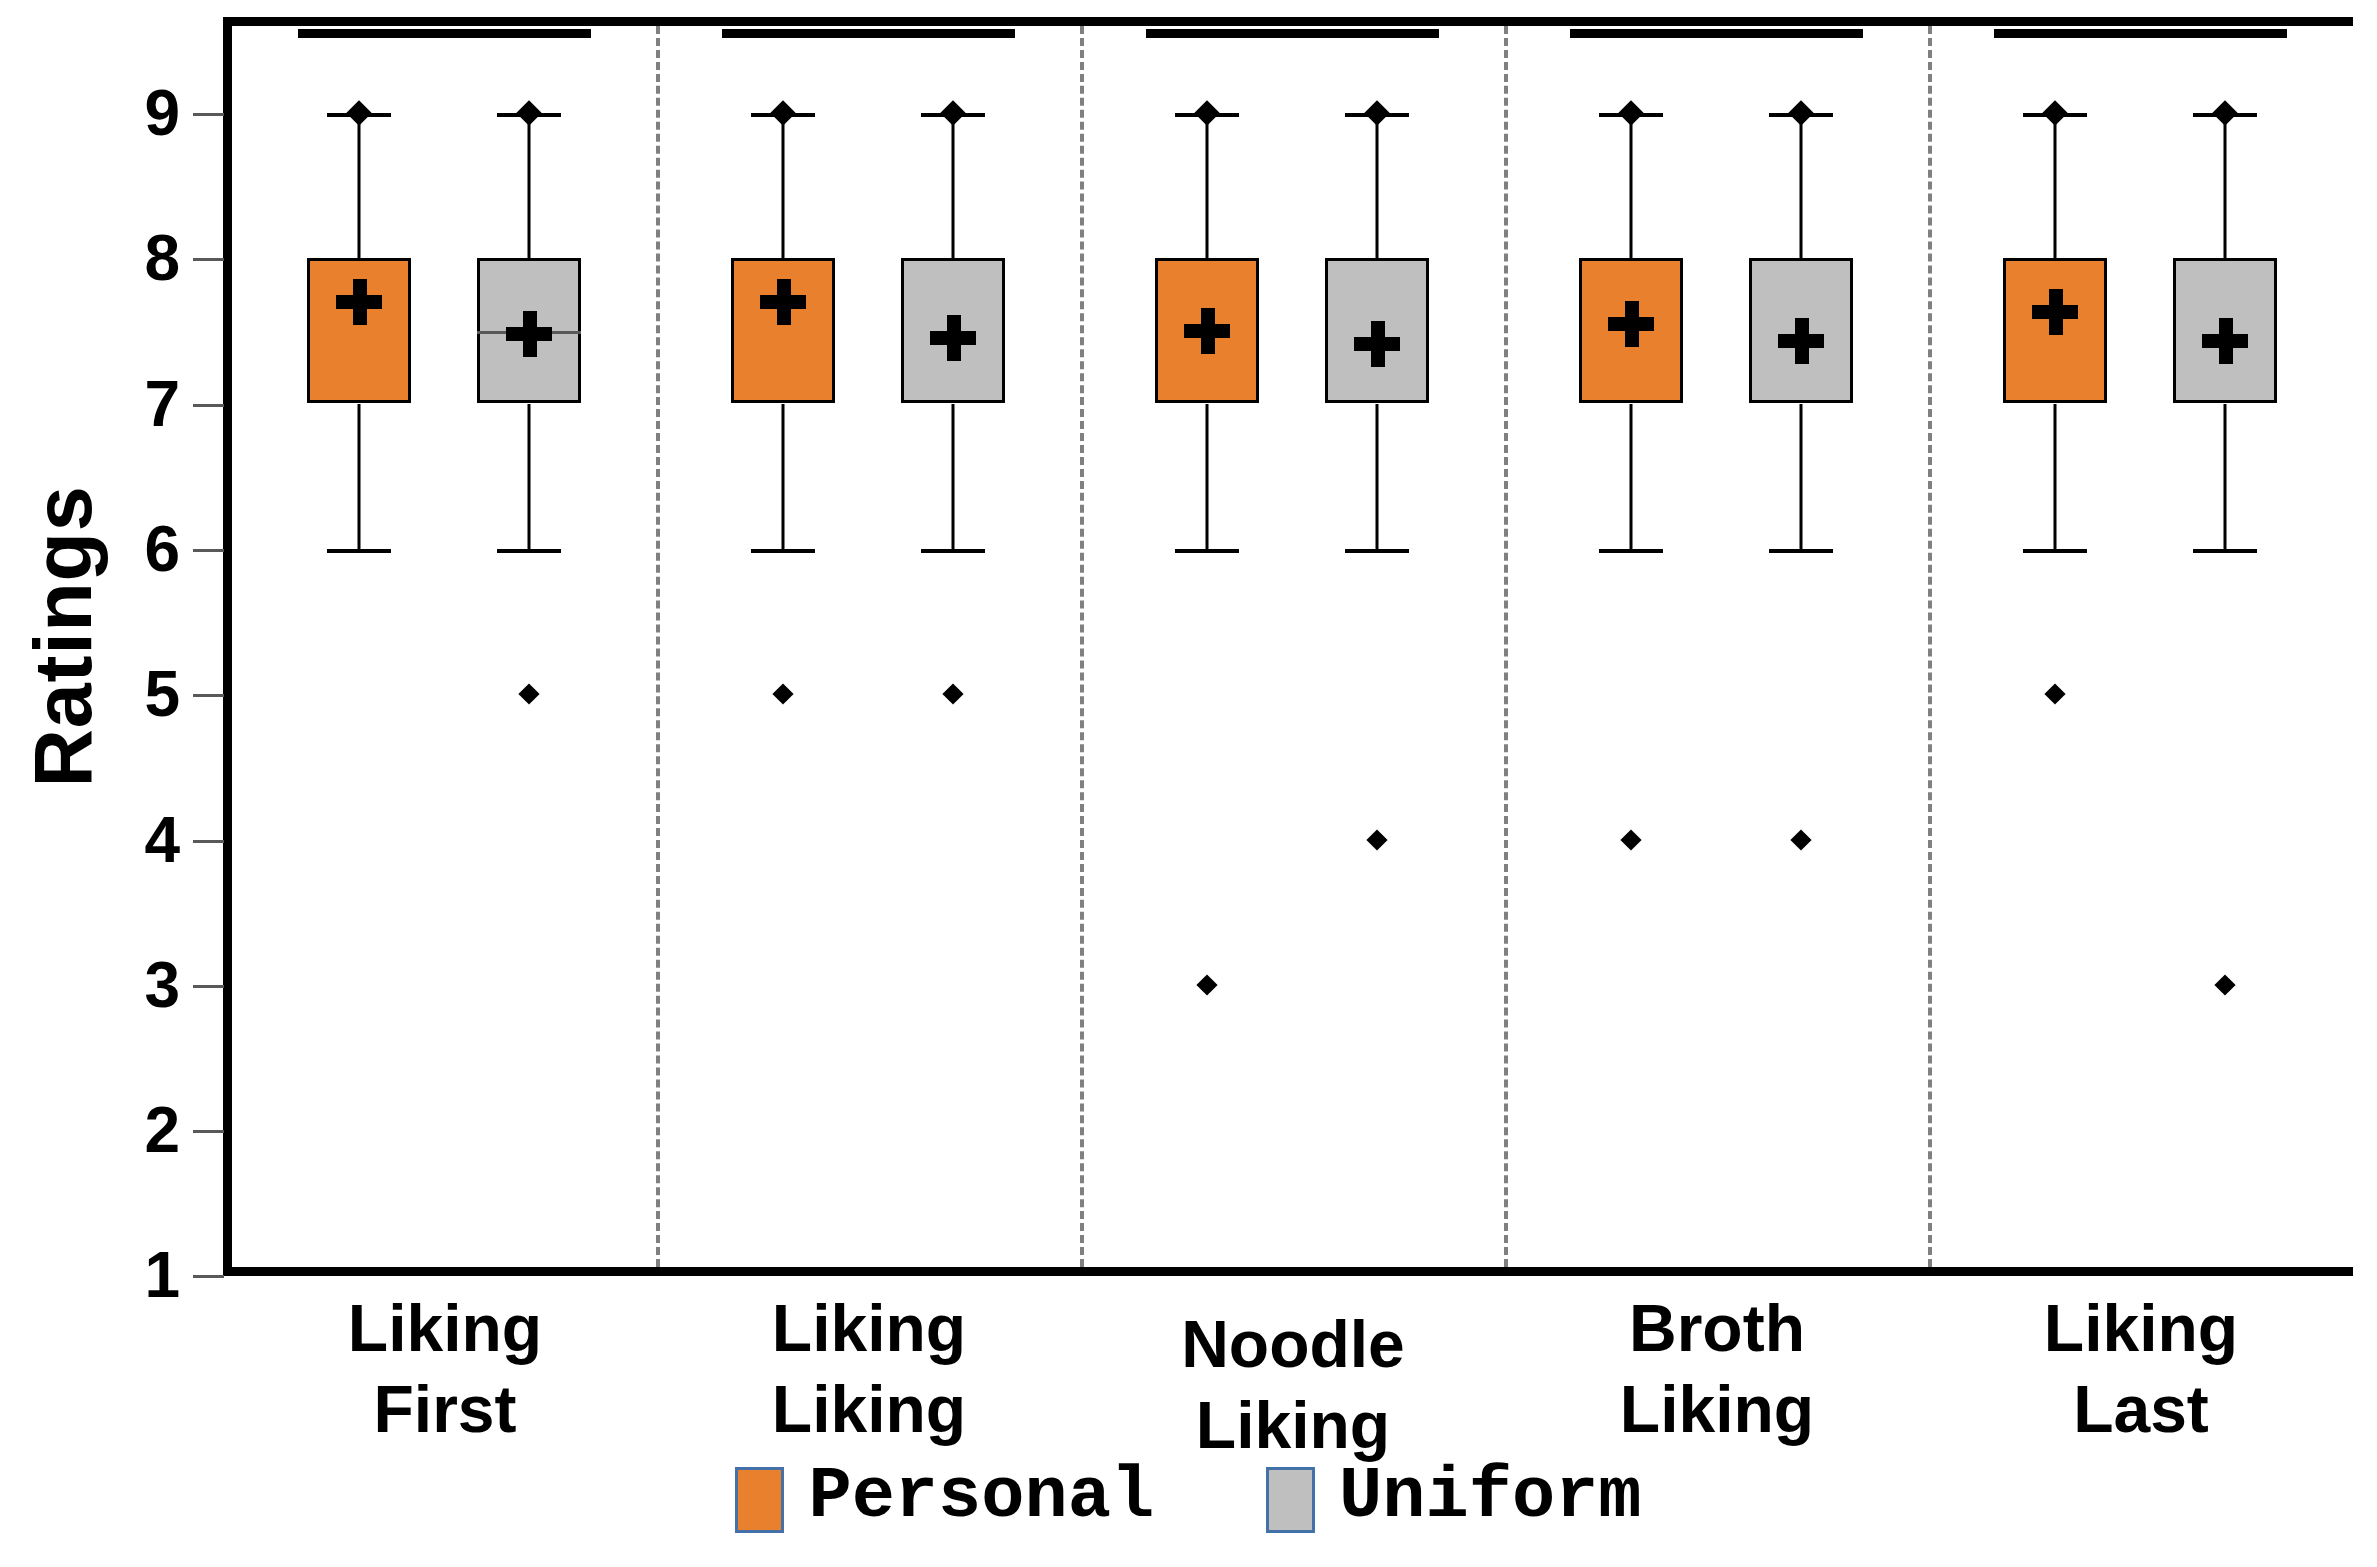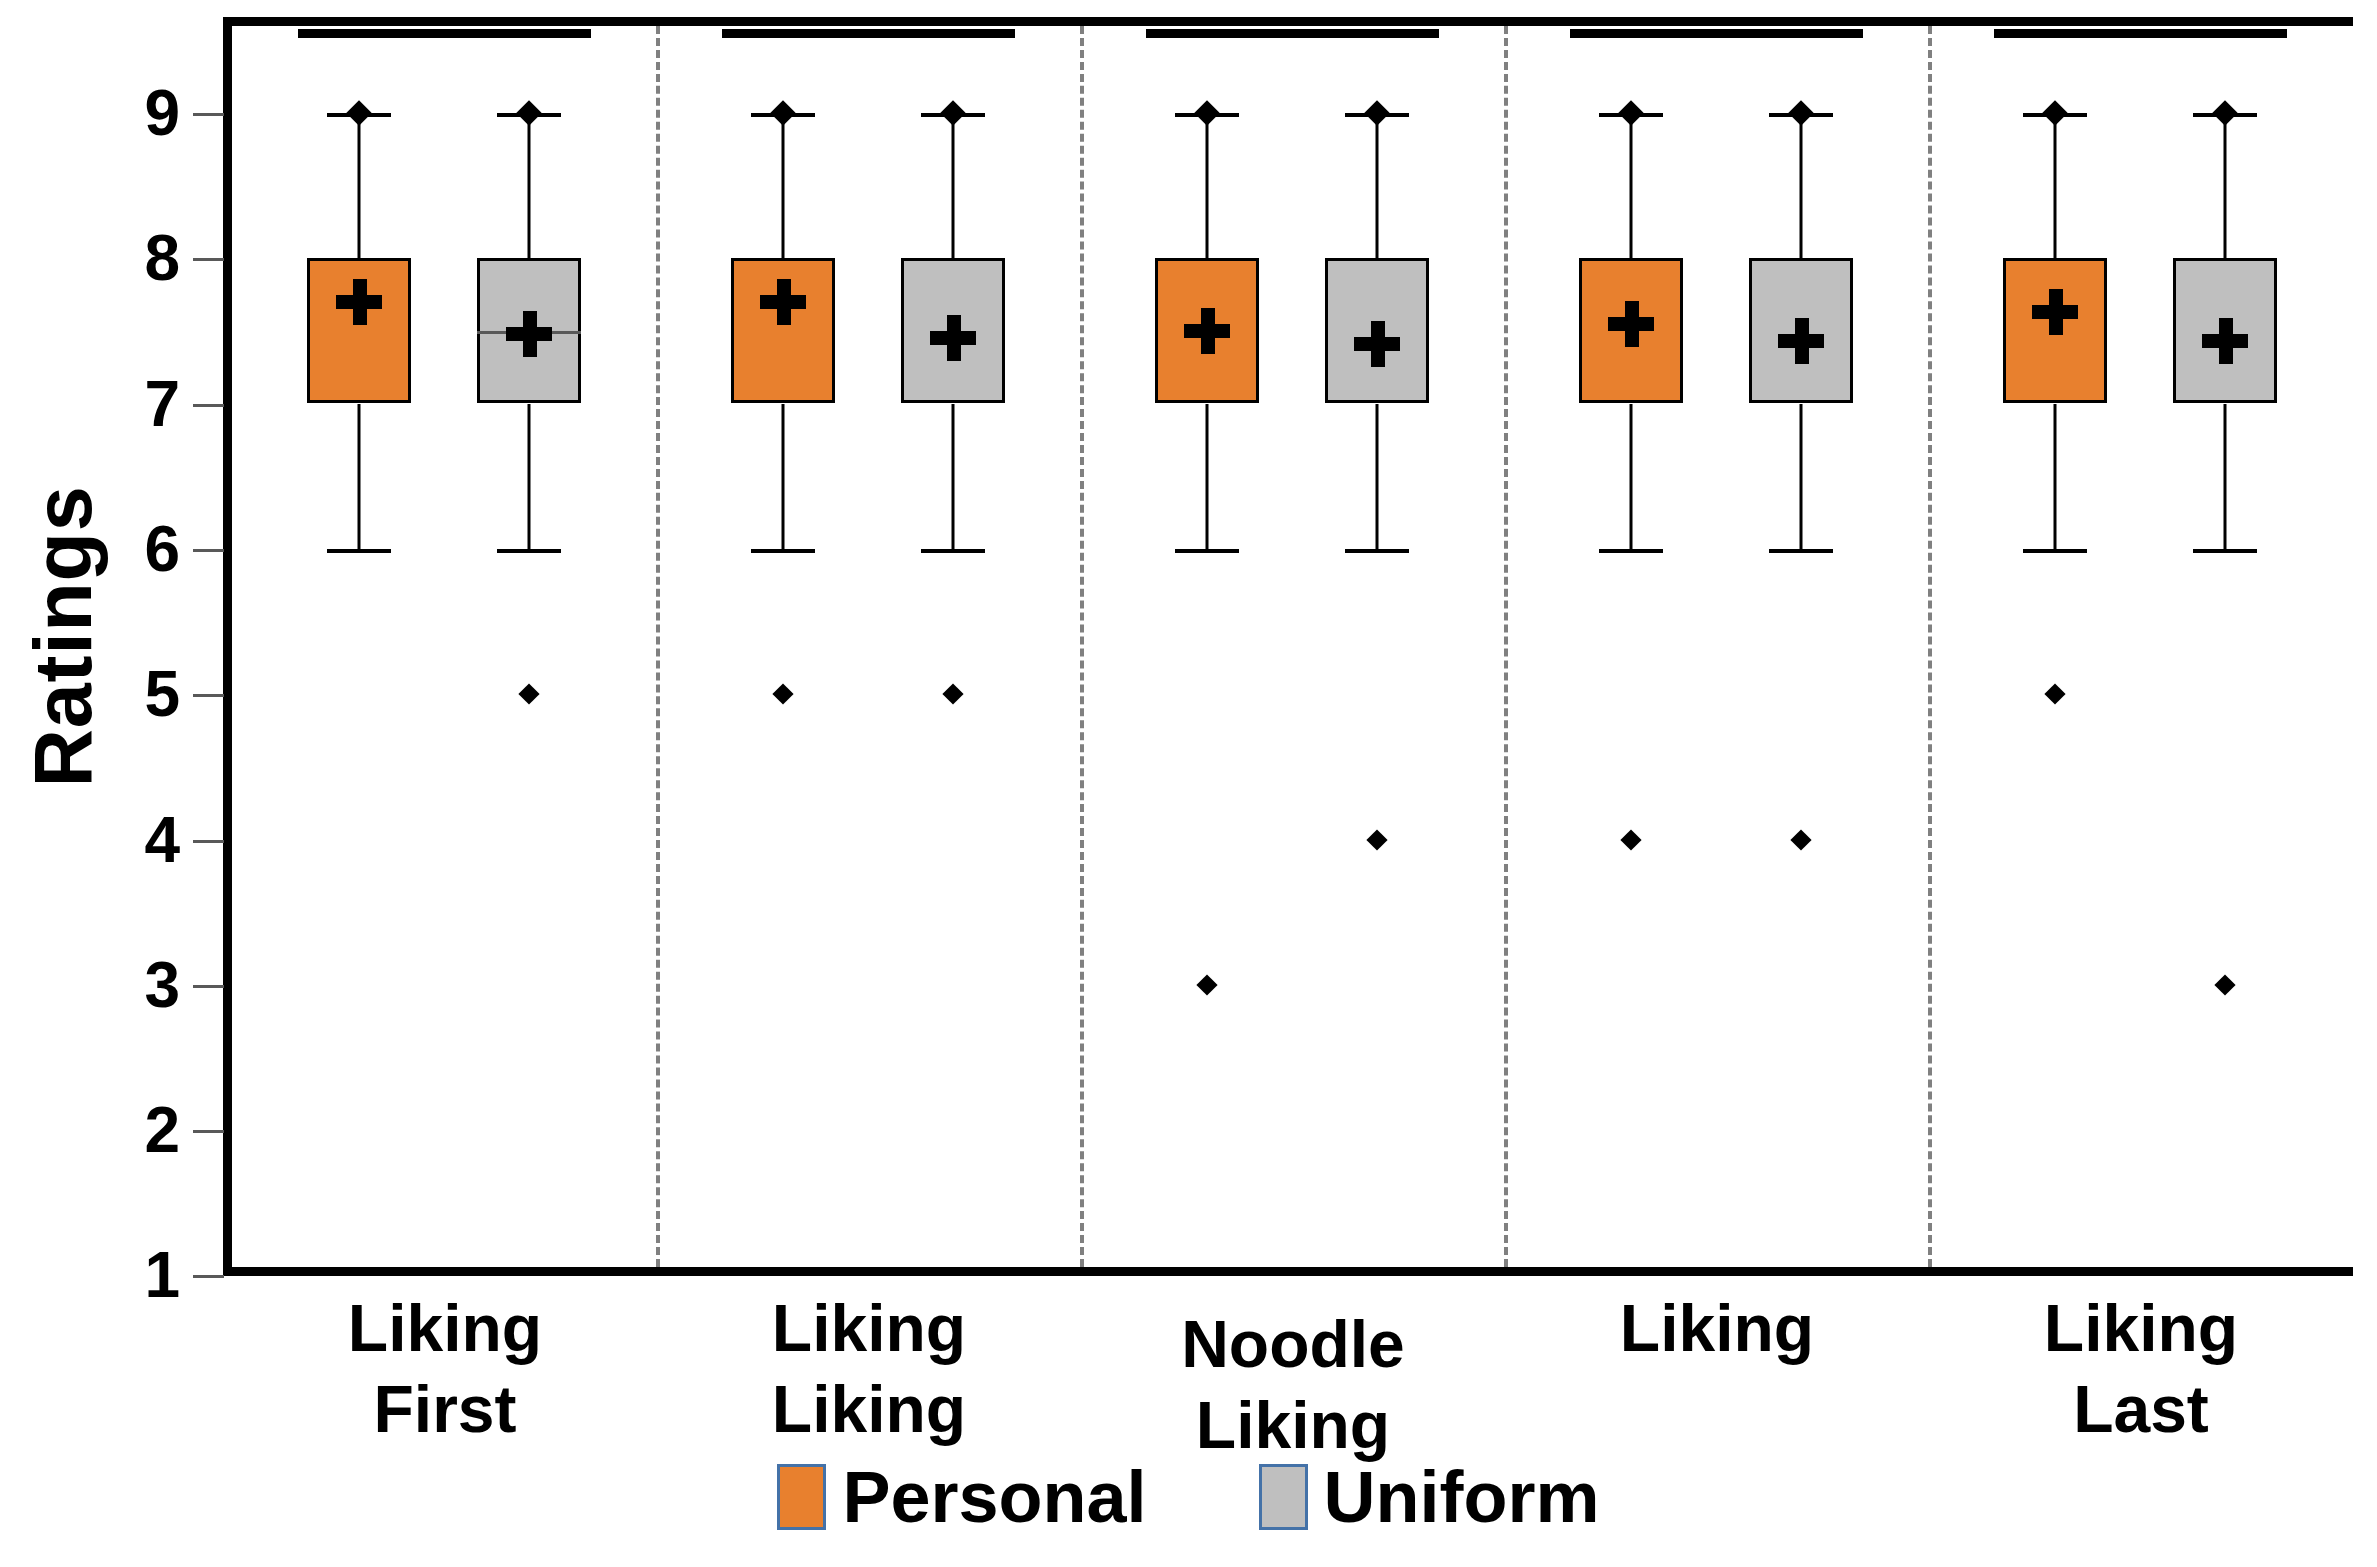--- a/index.html
+++ b/index.html
@@ -150,21 +150,21 @@
   
   #legend{
     position:absolute;
     left:0; top:1461px;
     width:2377px;
     display:flex;
     justify-content:center;
     align-items:center;
     gap:112px;
   }
-  .legitem{display:flex;align-items:center;gap:16px;}
+  .legitem{display:flex;align-items:flex-end;gap:24px;font-family:Liberation Mono, monospace;}
   .swatch{
     width:49px;height:66px;
     border:3.7px solid #4472A8;
     box-sizing:border-box;
   }
   .legtext{
     font-size:72px;
     font-weight:bold;
     color:#000;
     line-height:1;
@@ -303,20 +303,21 @@
       </div>
       <div class="xlab" style="left: 646px; top: 0px;">
         <div>Liking</div>
         <div>Liking</div>
       </div>
       <div class="xlab" style="left: 1070px; top: 16px;">
         <div>Noodle</div>
         <div>Liking</div>
       </div>
       <div class="xlab" style="left: 1494px; top: 0px;">
+        <div>Broth</div>
         <div>Liking</div>
       </div>
       <div class="xlab" style="left: 1918px; top: 0px;">
         <div>Liking</div>
         <div>Last</div>
       </div>
     </div>
 
   <div id="legend">
       <div class="legitem">

